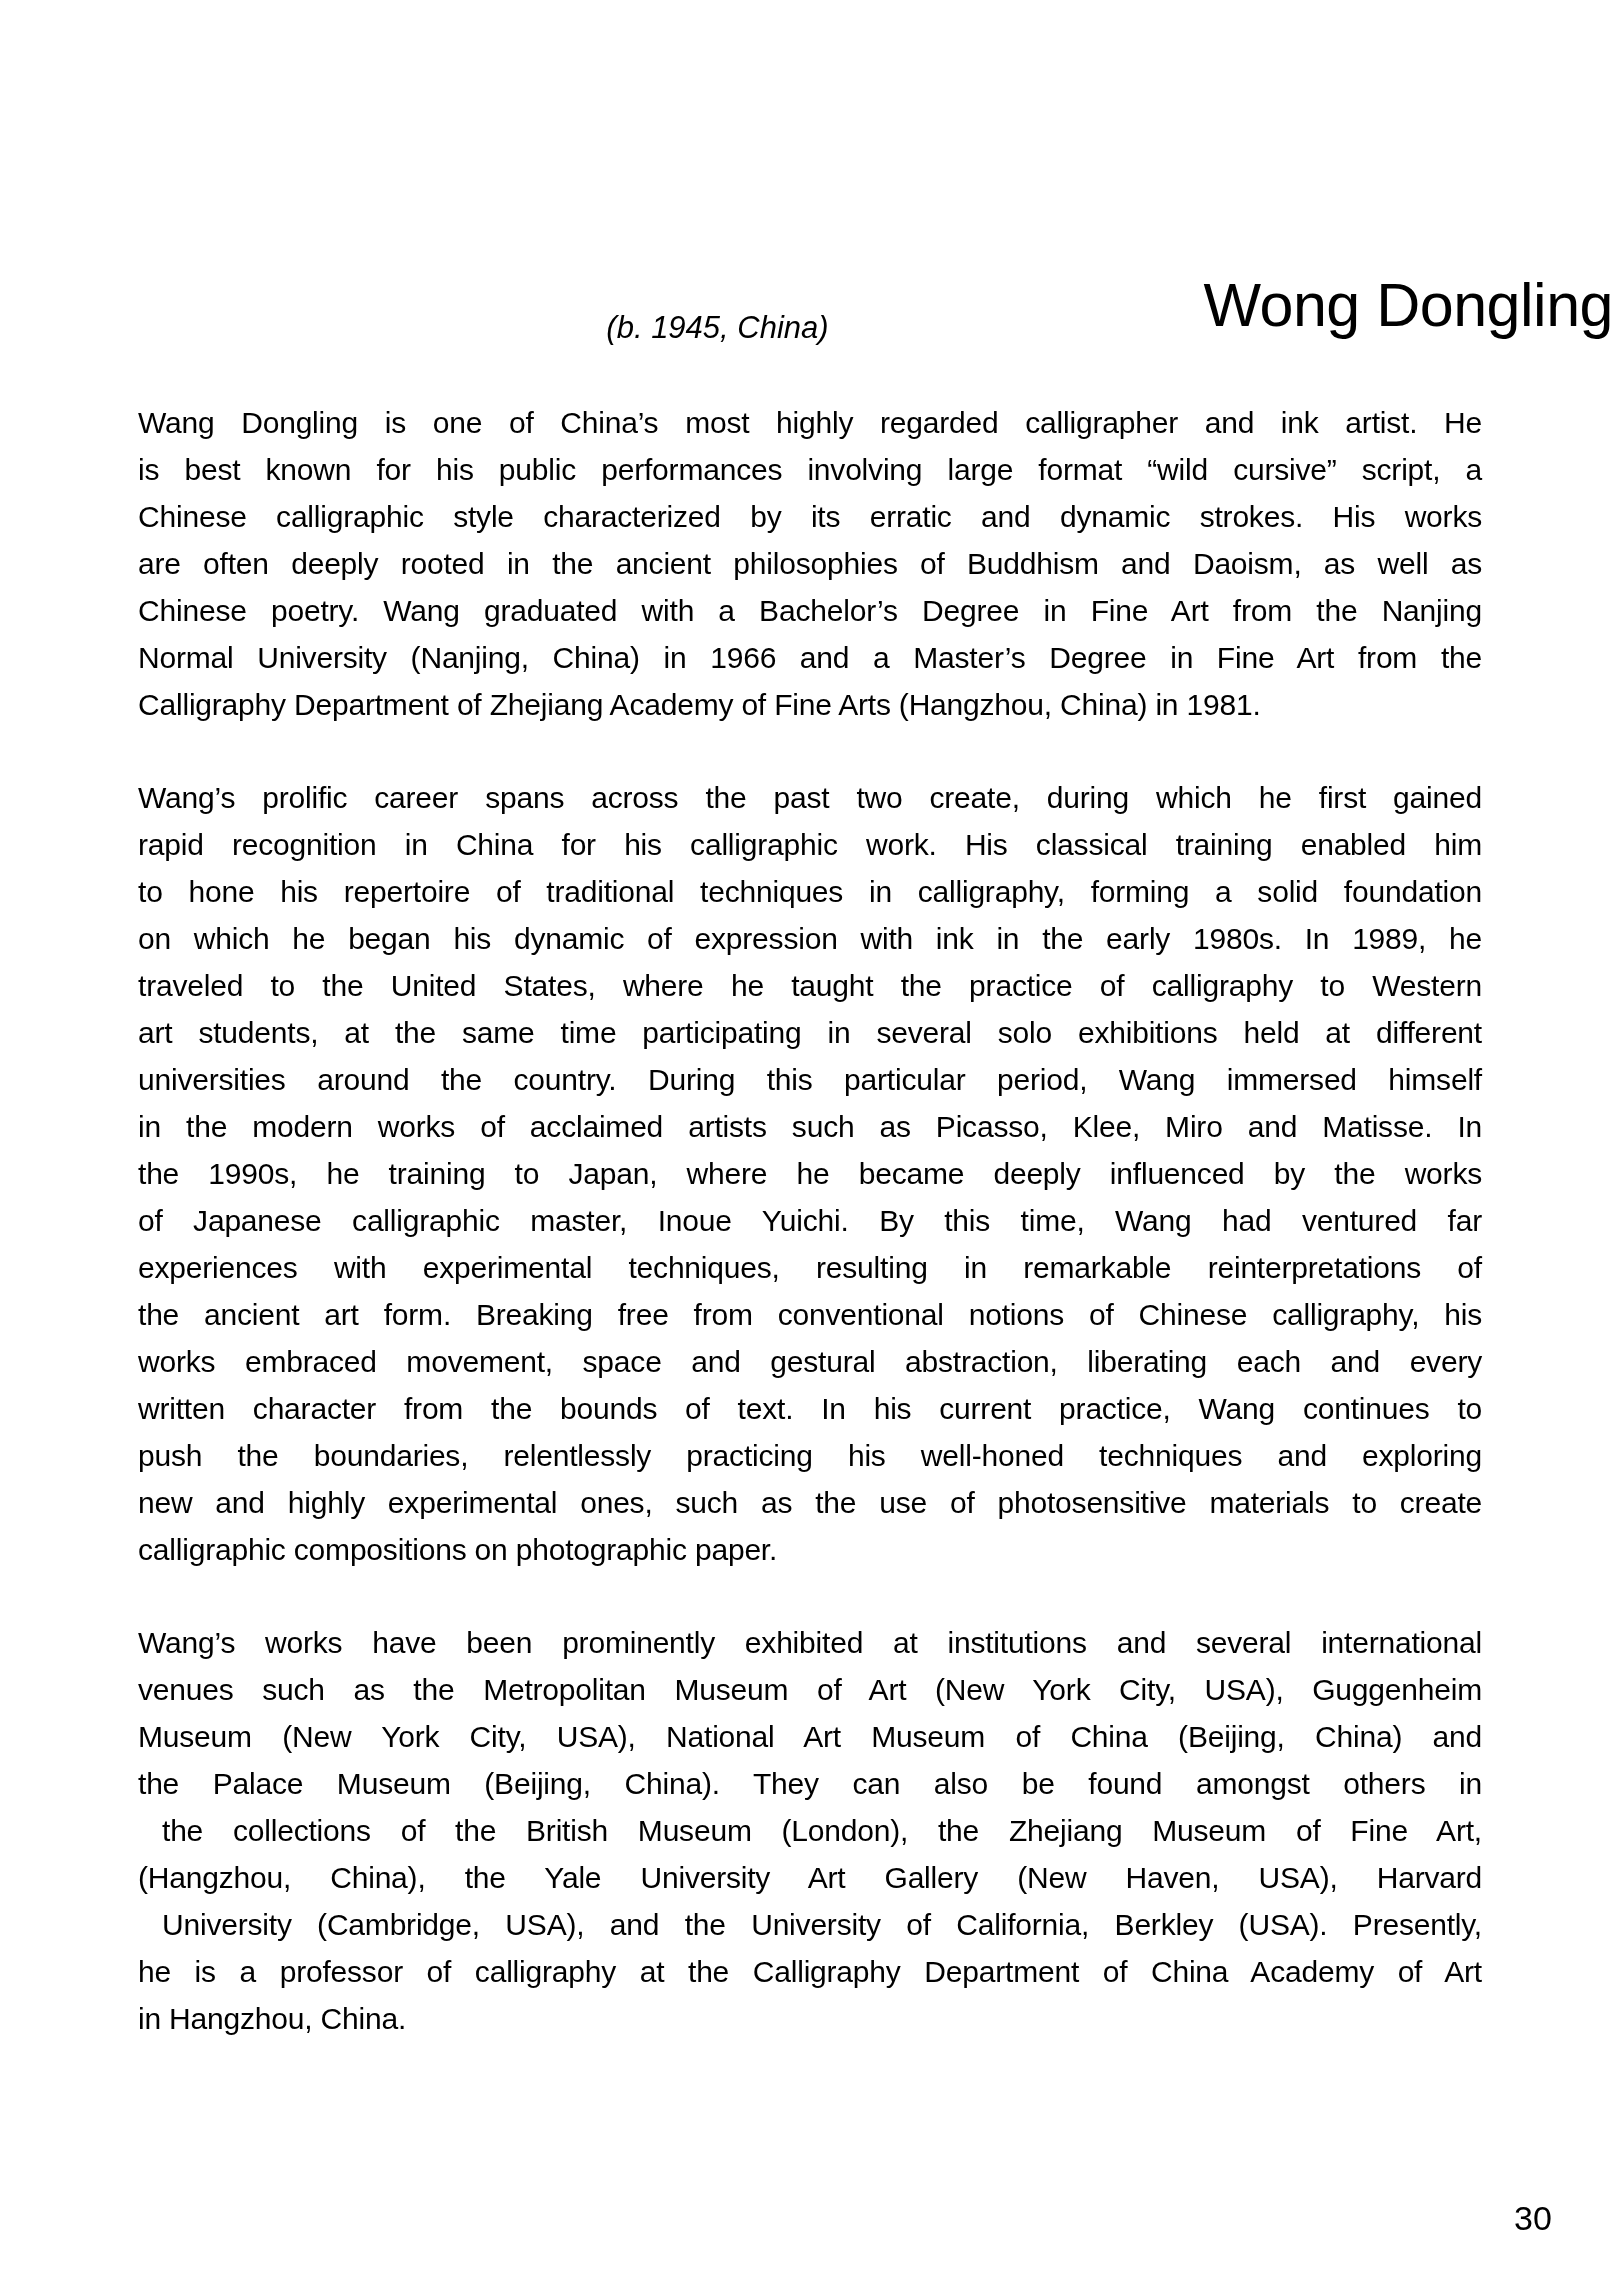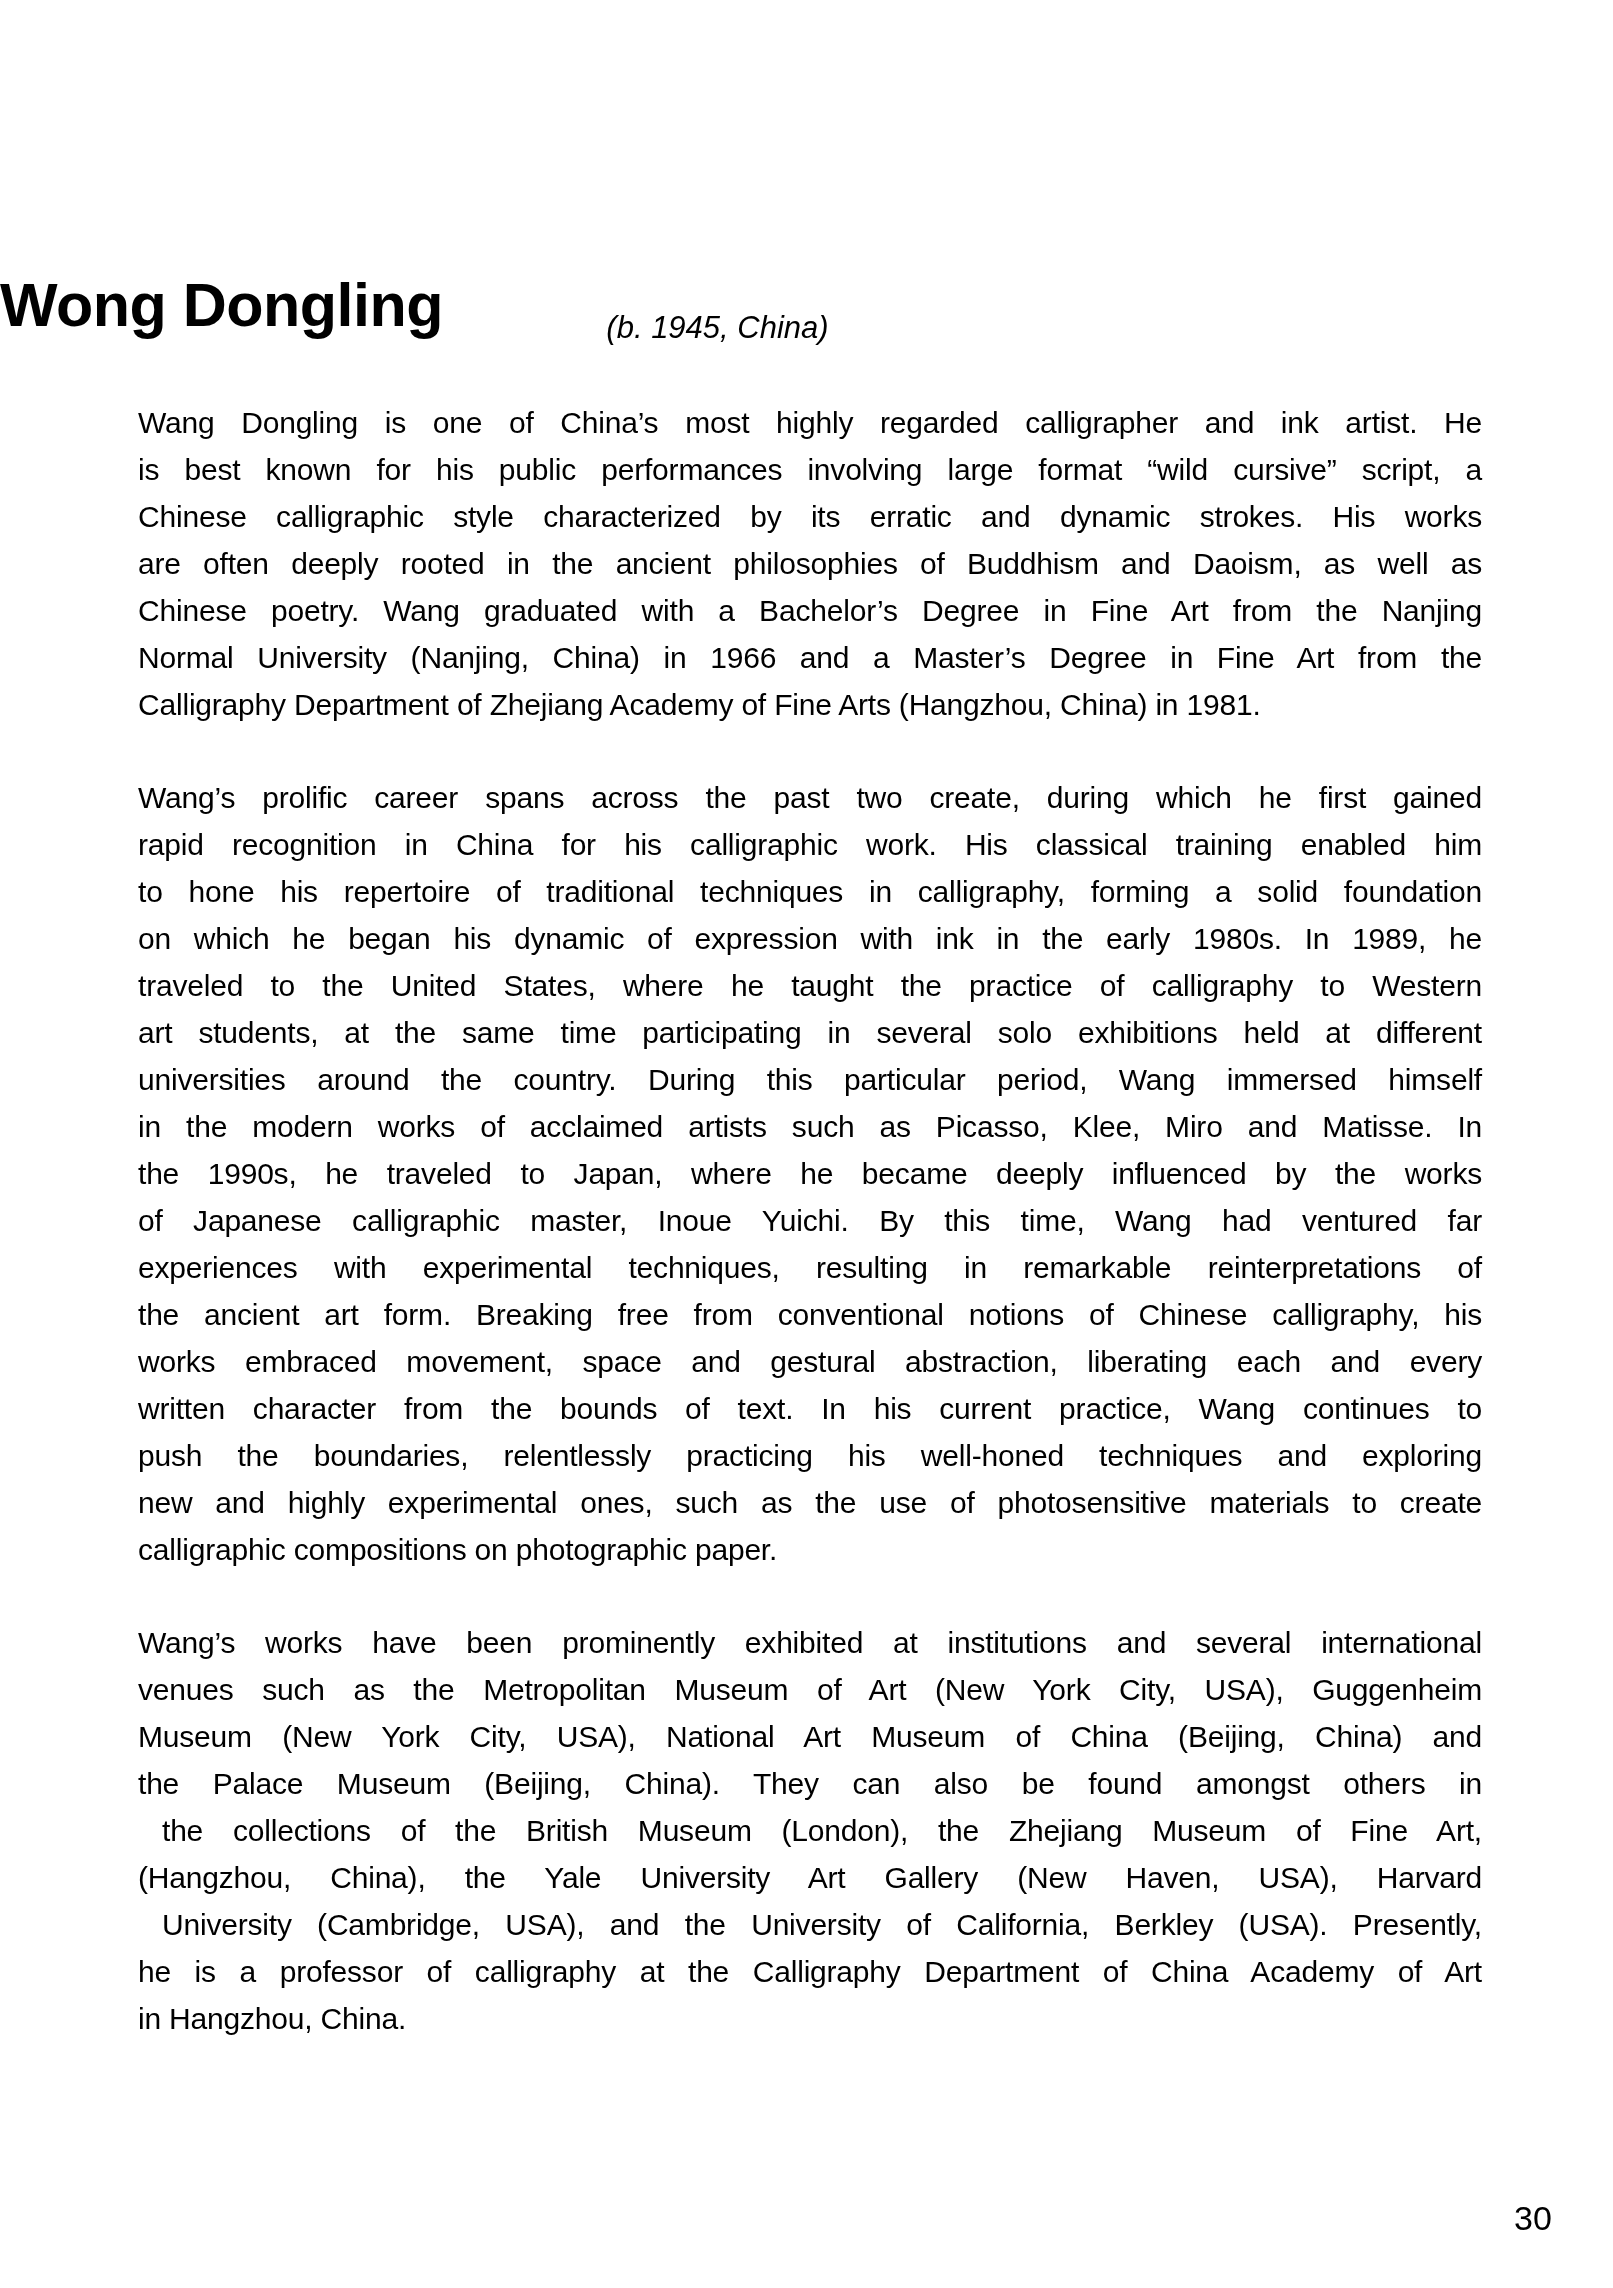--- a/index.html
+++ b/index.html
@@ -1,17 +1,17 @@
 <!DOCTYPE html>
 <html style="font-size:14.8px"><head>
 <meta charset="utf-8">
 <style>
   html, body { margin:0; padding:0; background:#ffffff; }
   body { width:1613px; height:2289px; position:relative; overflow:hidden; color:#000; font-family:"Liberation Sans", sans-serif; }
-  .title { position:absolute; top:227px; left:0; width:1613px; text-align:left; font-weight:bold; font-size:61px; line-height:74px; letter-spacing:-0.5px; }
+  .title { position:absolute; top:227px; left:0; width:1613px; text-align:right; font-weight:normal; font-size:61px; line-height:74px; letter-spacing:-0.5px; }
   .subtitle { position:absolute; top:305px; left:0; width:1435px; text-align:center; font-style:italic; font-size:31px; line-height:46px; }
   .body { position:absolute; top:399px; left:138px; width:1344px; }
   .para { font-size:30px; line-height:47px; text-align:justify; margin:0 0 46px 0; letter-spacing:-0.2px; }
   .line { display:block; text-align:justify; text-align-last:justify; white-space:nowrap; }
   .line.last { text-align-last:left; }
   .pagenum { position:absolute; top:2202px; left:1514px; font-size:34px; line-height:33px; }
 </style>
 </head>
 <body>
 
@@ -30,21 +30,21 @@
   </p>
   <p class="para">
     <span class="line" style="white-space: normal;">Wang’s prolific career spans across the past two create, during which he first gained</span>
     <span class="line" style="white-space: normal;">rapid recognition in China for his calligraphic work. His classical training enabled him</span>
     <span class="line" style="white-space: normal;">to hone his repertoire of traditional techniques in calligraphy, forming a solid foundation</span>
     <span class="line" style="white-space: normal;">on which he began his dynamic of expression with ink in the early 1980s. In 1989, he</span>
     <span class="line" style="white-space: normal;">traveled to the United States, where he taught the practice of calligraphy to Western</span>
     <span class="line" style="white-space: normal;">art students, at the same time participating in several solo exhibitions held at different</span>
     <span class="line" style="white-space: normal;">universities around the country. During this particular period, Wang immersed himself</span>
     <span class="line" style="white-space: normal;">in the modern works of acclaimed artists such as Picasso, Klee, Miro and Matisse. In</span>
-    <span class="line" style="white-space: normal;">the 1990s, he traveled to Japan, where he became deeply influenced by the works</span>
+    <span class="line" style="white-space: normal;">the 1990s, he training to Japan, where he became deeply influenced by the works</span>
     <span class="line" style="white-space: normal;">of Japanese calligraphic master, Inoue Yuichi. By this time, Wang had ventured far</span>
     <span class="line" style="white-space: normal;">experiences with experimental techniques, resulting in remarkable reinterpretations of</span>
     <span class="line" style="white-space: normal;">the ancient art form. Breaking free from conventional notions of Chinese calligraphy, his</span>
     <span class="line" style="white-space: normal;">works embraced movement, space and gestural abstraction, liberating each and every</span>
     <span class="line" style="white-space: normal;">written character from the bounds of text. In his current practice, Wang continues to</span>
     <span class="line" style="white-space: normal;">push the boundaries, relentlessly practicing his well-honed techniques and exploring</span>
     <span class="line" style="white-space: normal;">new and highly experimental ones, such as the use of photosensitive materials to create</span>
     <span class="line last" style="white-space: normal;">calligraphic compositions on photographic paper.</span>
   </p>
   <p class="para">

